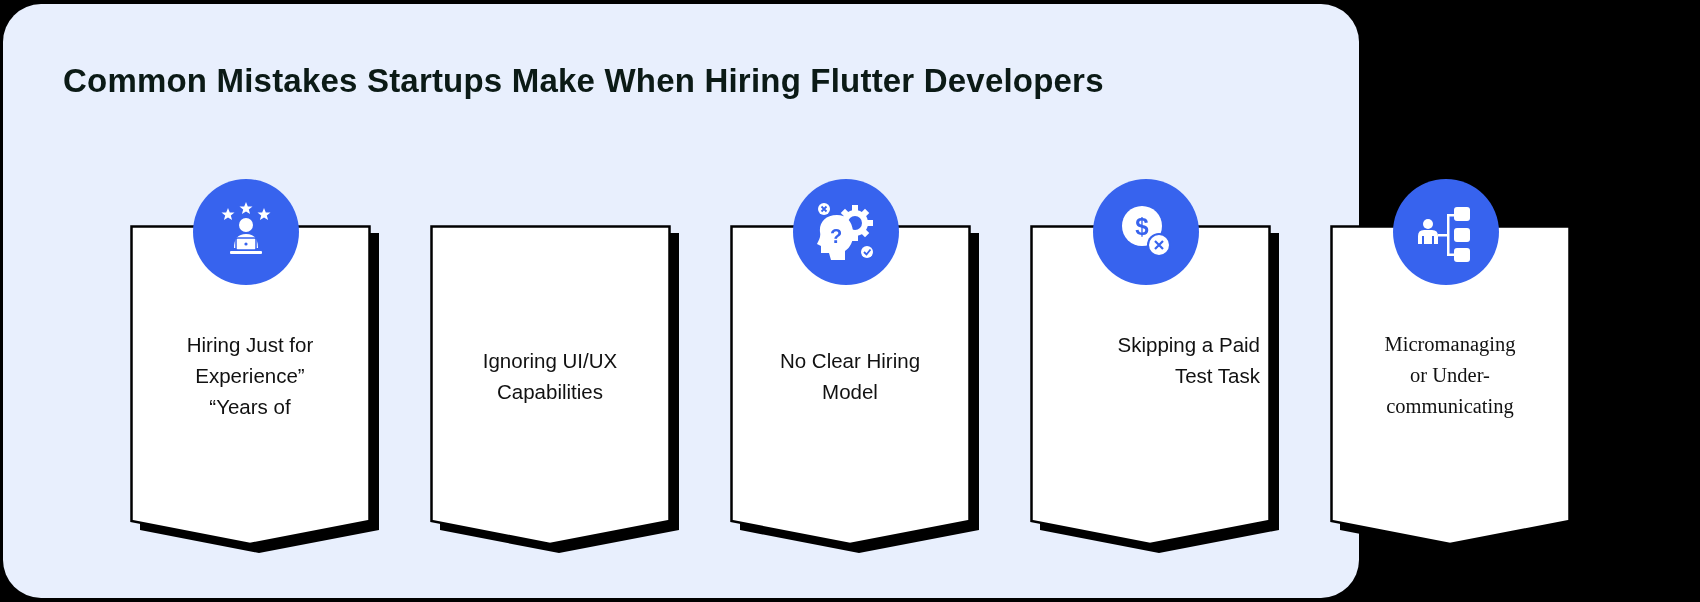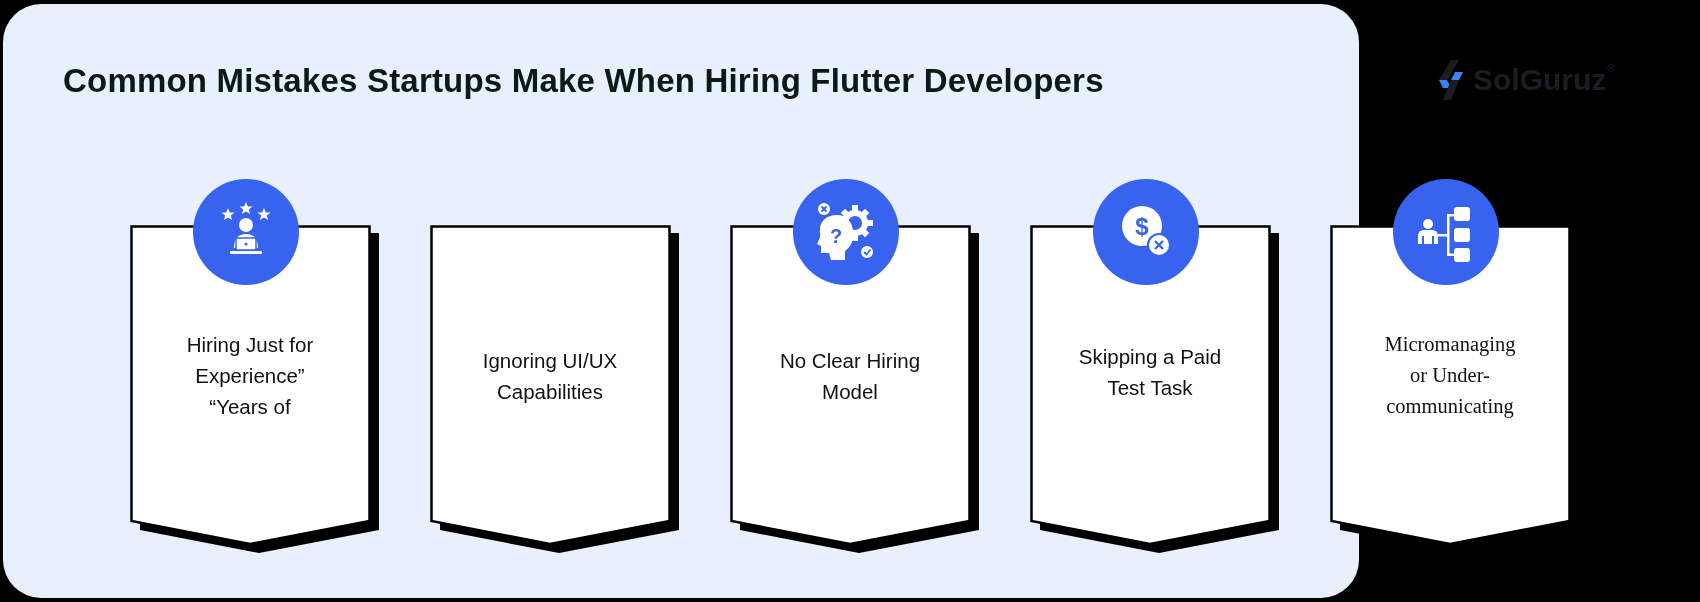--- a/index.html
+++ b/index.html
@@ -13,30 +13,20 @@
   .card svg.shape { position:absolute; left:0; top:0; }
   .card-text { position:absolute; left:10px; width:220px; font-size:20.5px; line-height:31px; color:#111; text-align:center; }
   .badge { position:absolute; top:-46px; left:63px; width:106px; height:106px; border-radius:50%; background:#3763ee; display:flex; align-items:center; justify-content:center; }
 </style>
 </head>
 <body>
 
 <div class="frame">
   <div class="title">Common Mistakes Startups Make When Hiring Flutter Developers</div>
 
-  <div class="logo">
-    <svg width="36" height="44" viewBox="0 0 36 44">
-      <polygon points="18,2 26,2 14,22 6,22" fill="#1a1d24"></polygon>
-      <polygon points="6,22 14,22 18,30 10,30" fill="#3b82f6"></polygon>
-      <polygon points="30,14 22,14 18,22 26,22" fill="#3b82f6"></polygon>
-      <polygon points="26,22 18,22 10,42 18,42" fill="#1a1d24"></polygon>
-    </svg>
-    <span class="logo-text">SolGuruz</span>
-    <span class="logo-reg">®</span>
-  </div>
 
   <div class="card" style="left:127px;">
     <svg class="shape" width="252" height="334" viewBox="0 0 252 334">
       <polygon points="10,8 249,8 249,305 129,328 10,305" fill="#000"></polygon>
       <polygon points="1.5,1.5 239.5,1.5 239.5,296 120,319 1.5,296" fill="#fff" stroke="#000" stroke-width="2.5"></polygon>
     </svg>
     <div class="badge">
       <svg width="64" height="64" viewBox="0 0 64 64" fill="#fff">
         <polygon points="14,8 15.8,12.5 20.5,12.6 16.8,15.5 18.1,20 14,17.4 9.9,20 11.2,15.5 7.5,12.6 12.2,12.5"></polygon>
         <polygon points="32,2 33.8,6.5 38.5,6.6 34.8,9.5 36.1,14 32,11.4 27.9,14 29.2,9.5 25.5,6.6 30.2,6.5"></polygon>
@@ -105,21 +95,21 @@
     </svg>
     <div class="badge">
       <svg width="64" height="64" viewBox="0 0 64 64">
         <circle cx="28" cy="26" r="20" fill="#fff"></circle>
         <text x="28" y="35" text-anchor="middle" font-family="Liberation Sans, sans-serif" font-size="24" font-weight="bold" fill="#3763ee">$</text>
         <circle cx="45" cy="45" r="12" fill="#3763ee"></circle>
         <circle cx="45" cy="45" r="10" fill="#fff"></circle>
         <path d="M41 41 L49 49 M49 41 L41 49" stroke="#3763ee" stroke-width="2.2"></path>
       </svg>
     </div>
-    <div class="card-text" style="top:116px;">
+    <div class="card-text" style="top:104px;text-align:right;">
       <div>Skipping a Paid</div>
       <div>Test Task</div>
     </div>
   </div>
 
   <div class="card" style="left:1327px;">
     <svg class="shape" width="252" height="334" viewBox="0 0 252 334">
       <polygon points="10,8 249,8 249,305 129,328 10,305" fill="#000"></polygon>
       <polygon points="1.5,1.5 239.5,1.5 239.5,296 120,319 1.5,296" fill="#fff" stroke="#000" stroke-width="2.5"></polygon>
     </svg>

